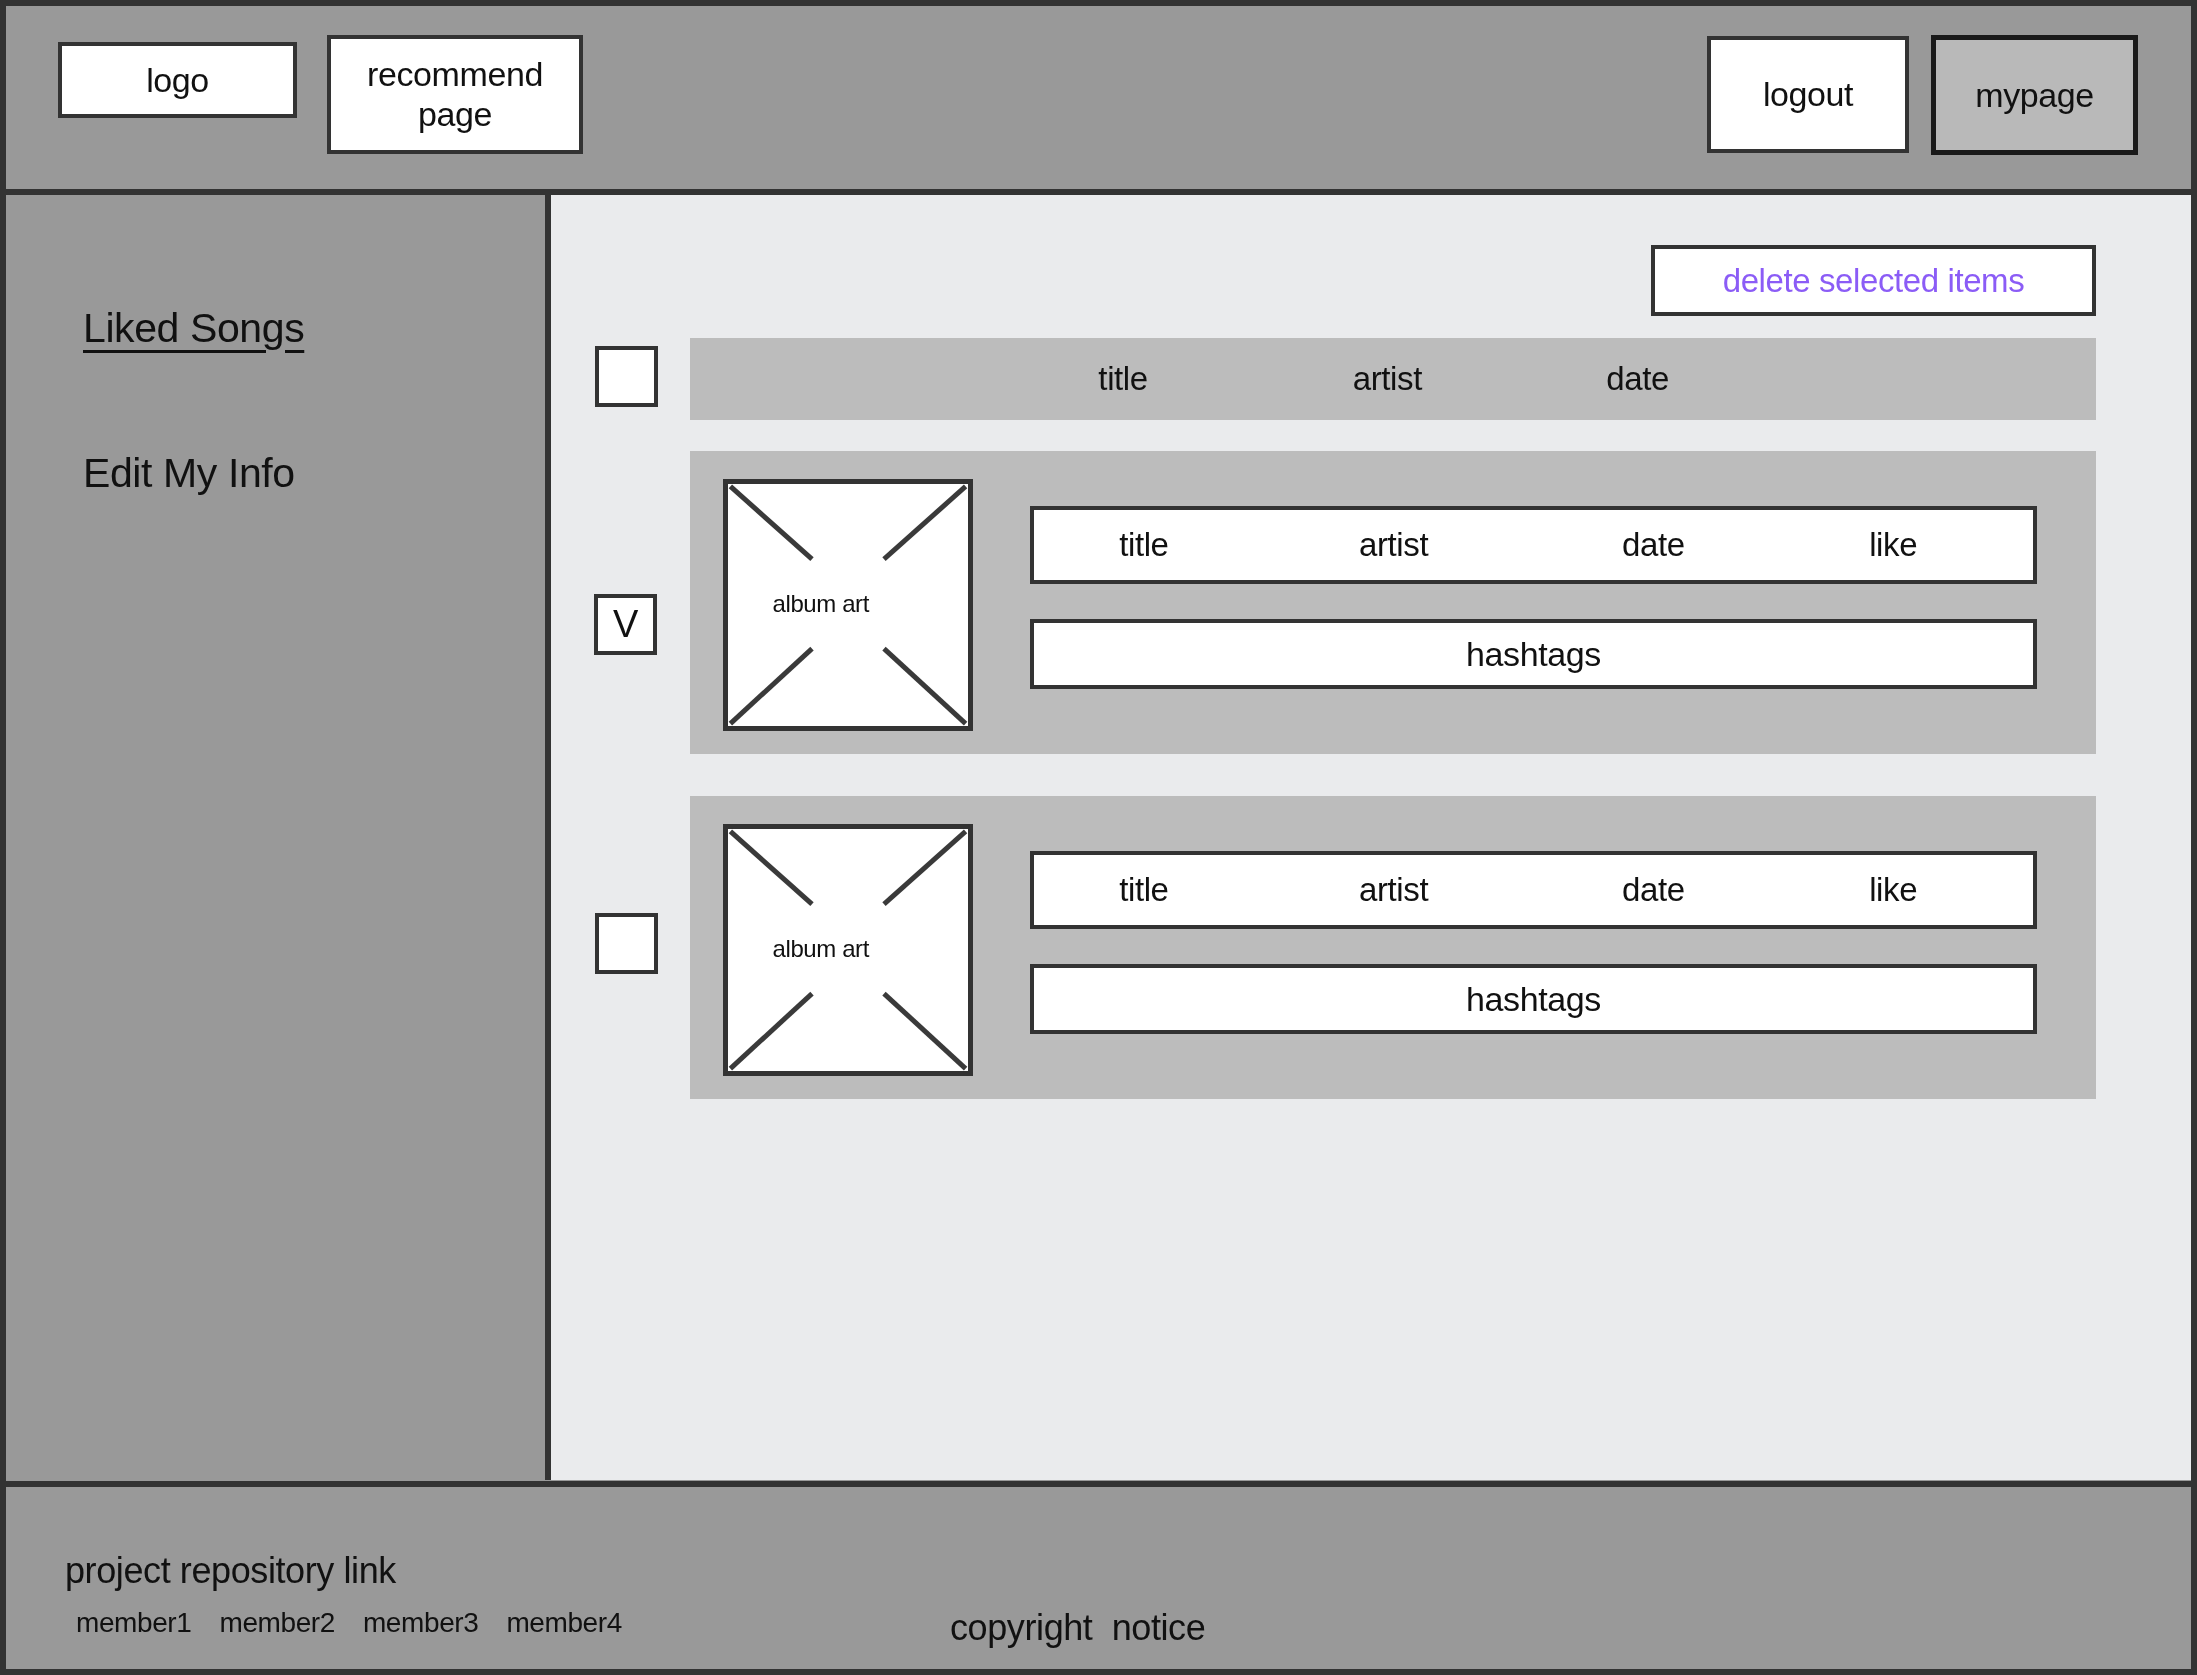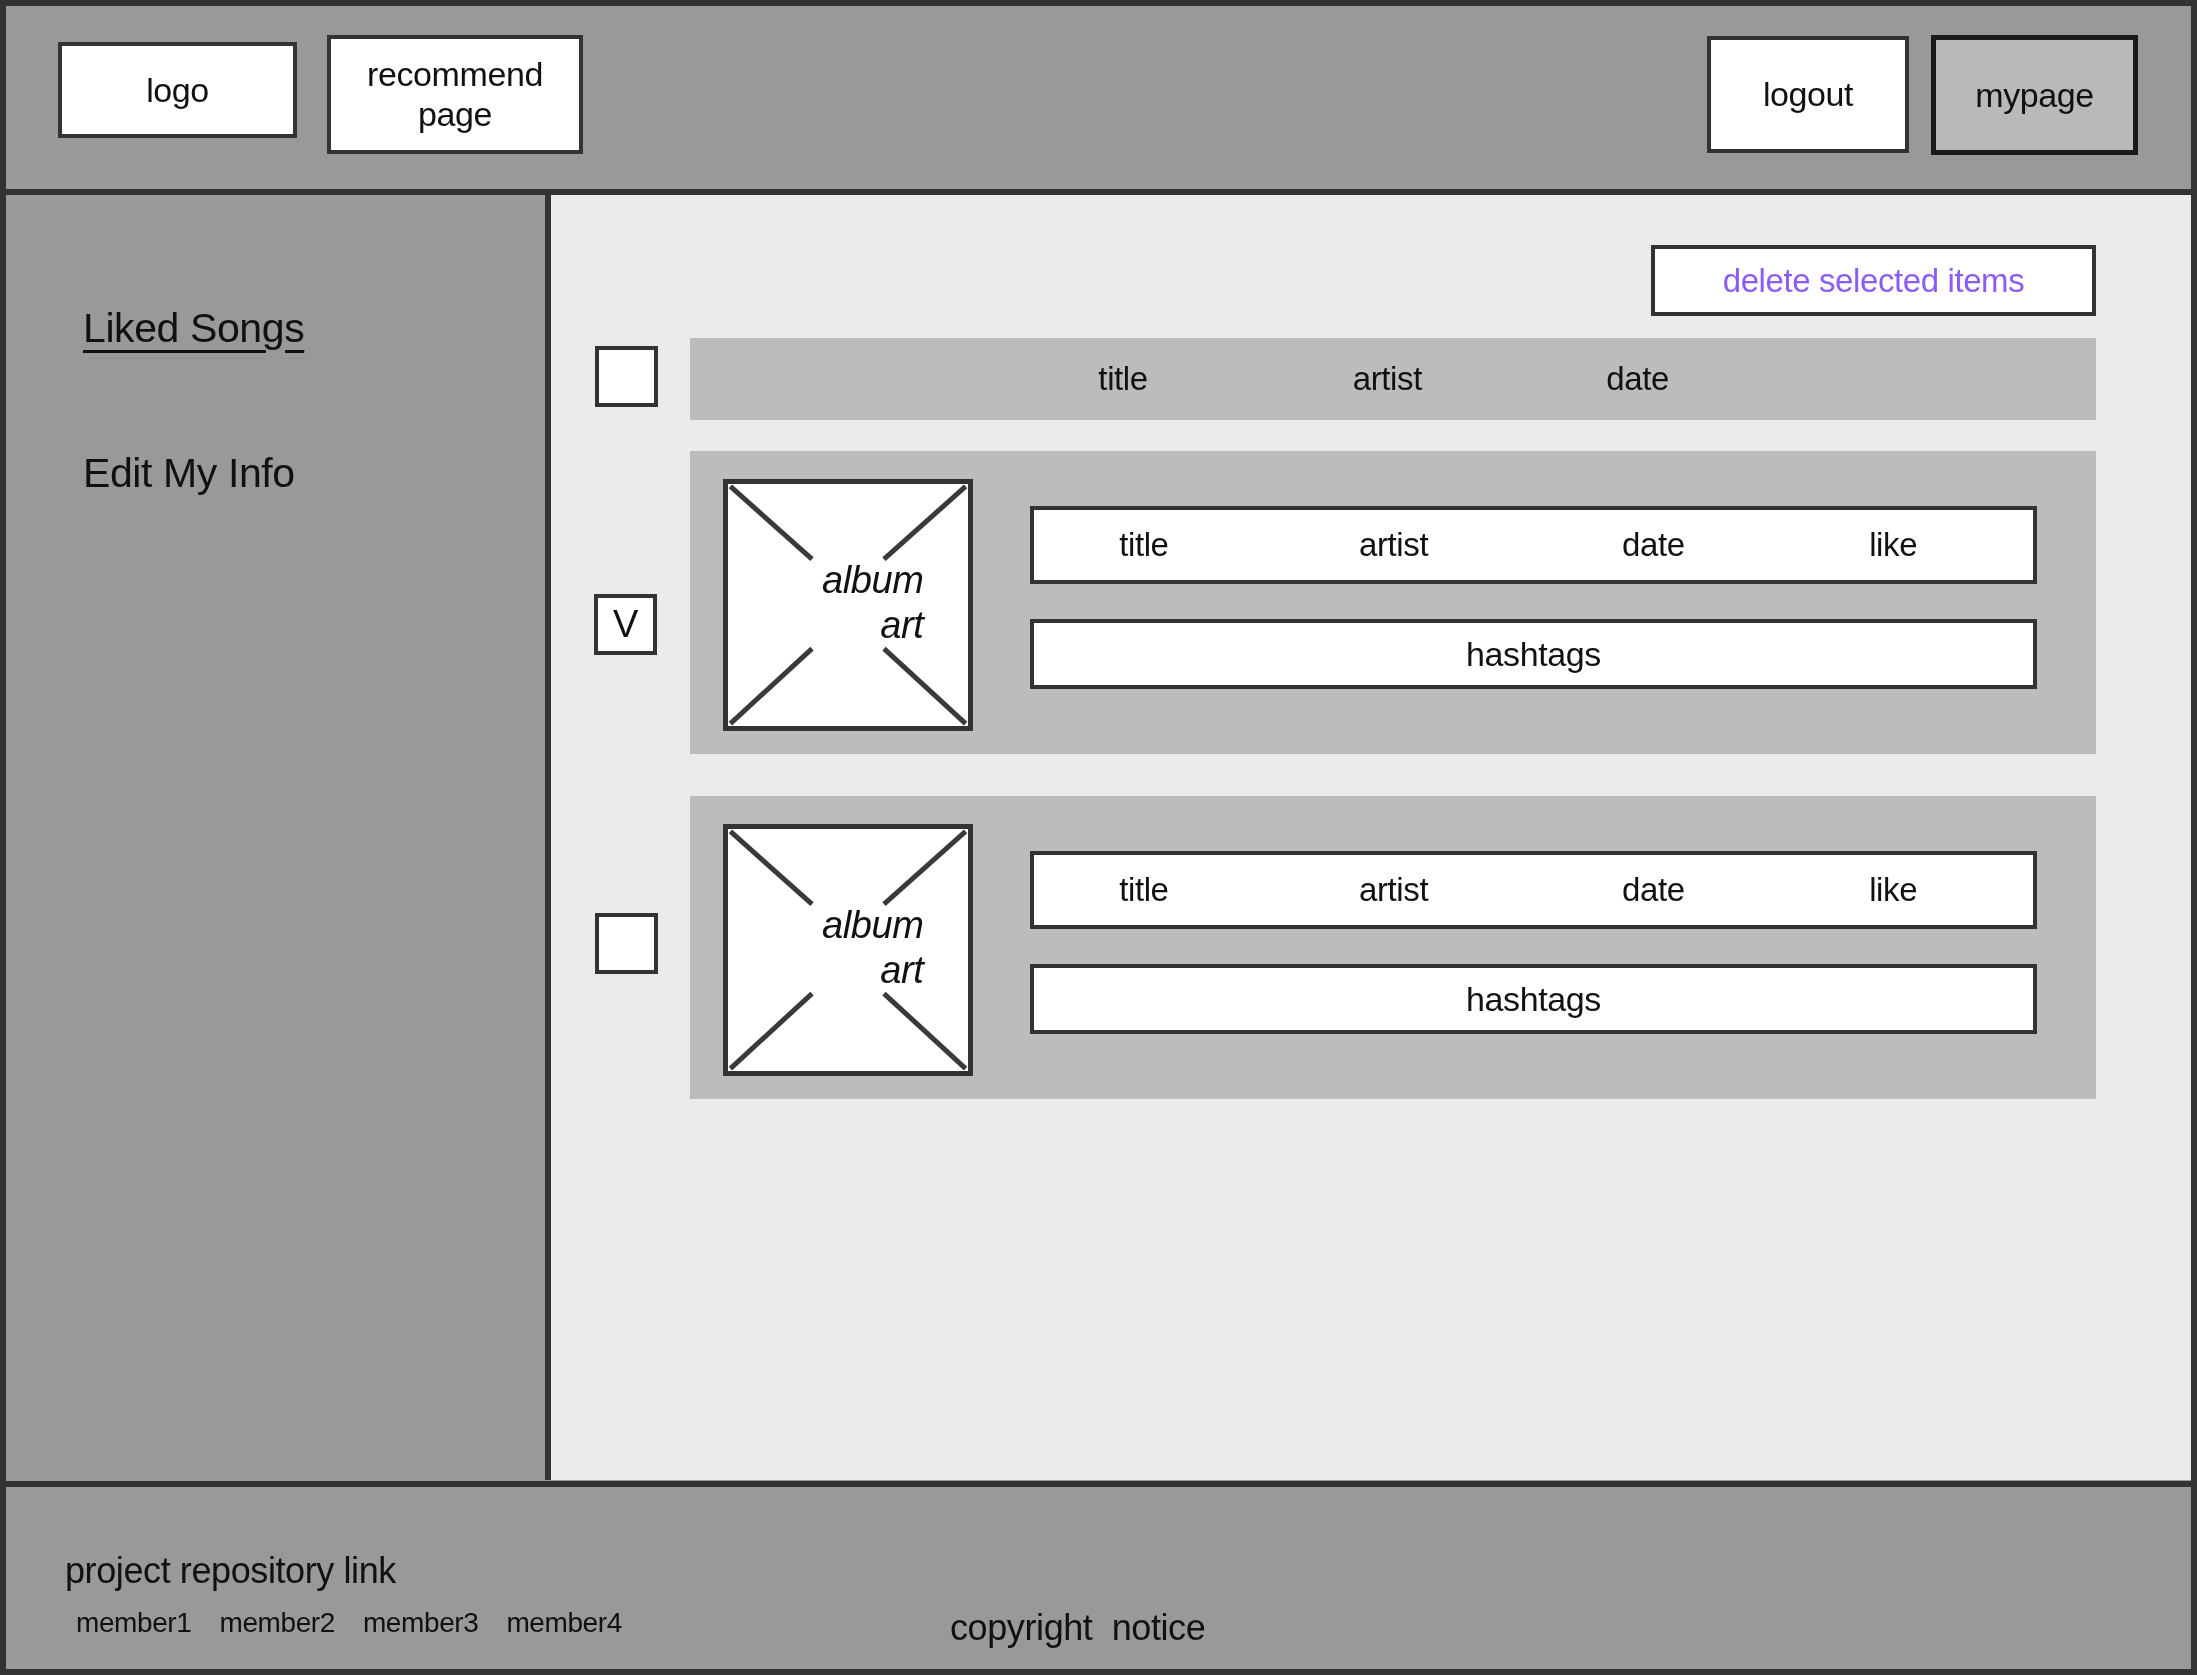--- a/index.html
+++ b/index.html
@@ -10,21 +10,21 @@
     font-family:"Liberation Sans", sans-serif;color:#111;
     letter-spacing:-0.4px;
   }
   
   .topbar{position:absolute;top:0;left:0;right:0;height:183px;border-bottom:6px solid #333;}
   .btn{
     position:absolute;box-sizing:border-box;background:#fff;border:4.3px solid #333;
     display:flex;align-items:center;justify-content:center;
     font-family:inherit;font-size:34px;color:#111;padding:0;cursor:pointer;letter-spacing:-0.4px;
   }
-  .btn-logo{left:52px;top:36px;width:239px;height:96px;}
+  .btn-logo{left:52px;top:36px;width:239px;height:76px;}
   .btn-recommend{left:321px;top:29px;width:256px;height:119px;}
   .btn-recommend .wrap{display:block;width:198px;text-align:center;line-height:1.15;}
   .btn-logout{left:1701px;top:30px;width:202px;height:117px;}
   .btn-mypage{left:1925px;top:29px;width:207px;height:120px;background:#b9b9b9;border:5.2px solid #1a1a1a;}
   
   .sidebar{position:absolute;top:189px;left:0;width:545px;height:1285px;box-sizing:border-box;border-right:6px solid #333;}
   .side-item{position:absolute;left:77px;font-size:41px;cursor:pointer;white-space:nowrap;}
   .side-item-liked{top:110px;text-decoration:underline;text-decoration-thickness:2.6px;text-underline-offset:7.7px;}
   .side-item-edit{top:255px;}
   
@@ -46,21 +46,21 @@
   .col-0{left:30.8%;} .col-1{left:49.6%;} .col-2{left:67.4%;}
   .song-card{position:absolute;left:139px;width:1406px;height:303px;background:#bcbcbc;}
   .card-1{top:256px;} .card-2{top:601px;}
   .album{
     position:absolute;left:33px;top:28px;width:250px;height:252px;box-sizing:border-box;
     background:#fff;border:5.2px solid #333;margin:0;
   }
   .album svg{position:absolute;left:0;top:0;width:100%;height:100%;}
   .album-label{
     position:absolute;left:50%;top:50%;transform:translate(-50%,-52%);
-    width:151px;text-align:right;font-size:38px;line-height:1.18;font-style:italic;
+    width:151px;text-align:left;font-size:24px;line-height:1.18;
   }
   .meta-row{
     position:absolute;left:340px;top:55px;width:1007px;height:78px;box-sizing:border-box;
     background:#fff;border:4.3px solid #333;
   }
   .meta-row .f{position:absolute;top:50%;transform:translate(-50%,-50%);font-size:33px;}
   .f-0{left:11%;} .f-1{left:36%;} .f-2{left:62%;} .f-3{left:86%;}
   .hash-row{
     position:absolute;left:340px;top:168px;width:1007px;height:70px;box-sizing:border-box;
     background:#fff;border:4.3px solid #333;

